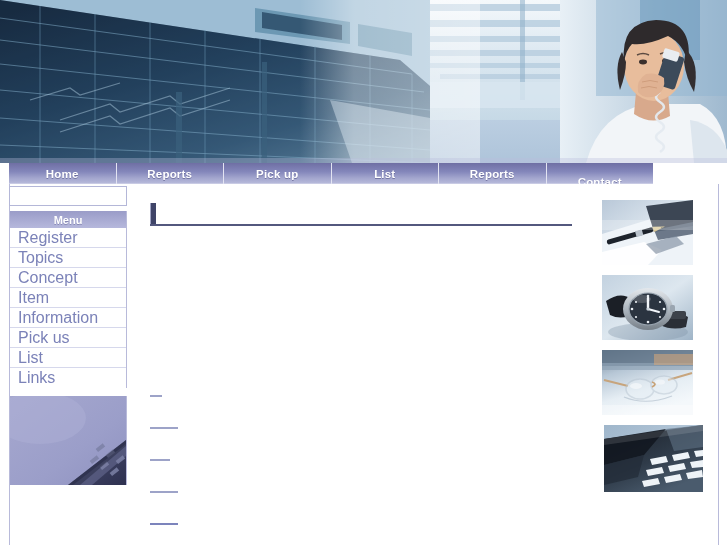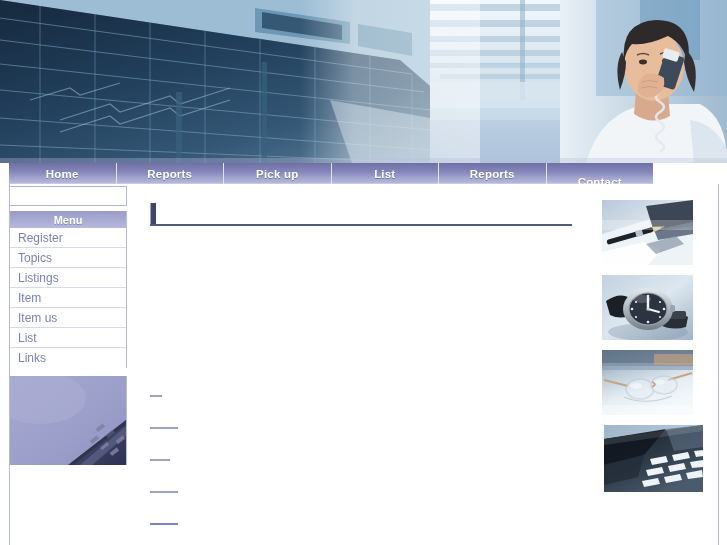--- a/index.html
+++ b/index.html
@@ -115,21 +115,21 @@
     width: 118px;
     border-left: 1px solid #b8bada;
     border-right: 1px solid #b8bada;
     box-sizing: border-box;
     background: #ffffff;
   }
   .menu-item {
     height: 20px;
     line-height: 20px;
     padding-left: 8px;
-    font-size: 12px;
+    font-size: 16px;
     color: #7b82b8;
     border-bottom: 1px solid #d6d8ec;
     box-sizing: border-box;
     cursor: pointer;
     white-space: nowrap;
     overflow: hidden;
   }
   .menu-item:last-child { border-bottom: none; }
 
   .side-photo {
@@ -391,23 +391,24 @@
 
     <div class="search-box">
       <input class="search-input" type="text" placeholder="" style="">
     </div>
 
     <div class="menu-head">Menu</div>
 
     <div class="menu-list">
       <div class="menu-item">Register</div>
       <div class="menu-item">Topics</div>
-      <div class="menu-item">Listings</div>
+      <div class="menu-item">Concept</div>
       <div class="menu-item">Item</div>
-      <div class="menu-item">Item us</div>
+      <div class="menu-item">Information</div>
+      <div class="menu-item">Pick us</div>
       <div class="menu-item">List</div>
       <div class="menu-item">Links</div>
     </div>
 
     <div class="side-photo">
       <svg width="116" height="89" viewBox="0 0 116 89" xmlns="http://www.w3.org/2000/svg">
         <defs>
           <linearGradient id="kbBg" x1="0" y1="0" x2="1" y2="1">
             <stop offset="0%" stop-color="#a6a8cf"></stop>
             <stop offset="60%" stop-color="#9b9ec9"></stop>

